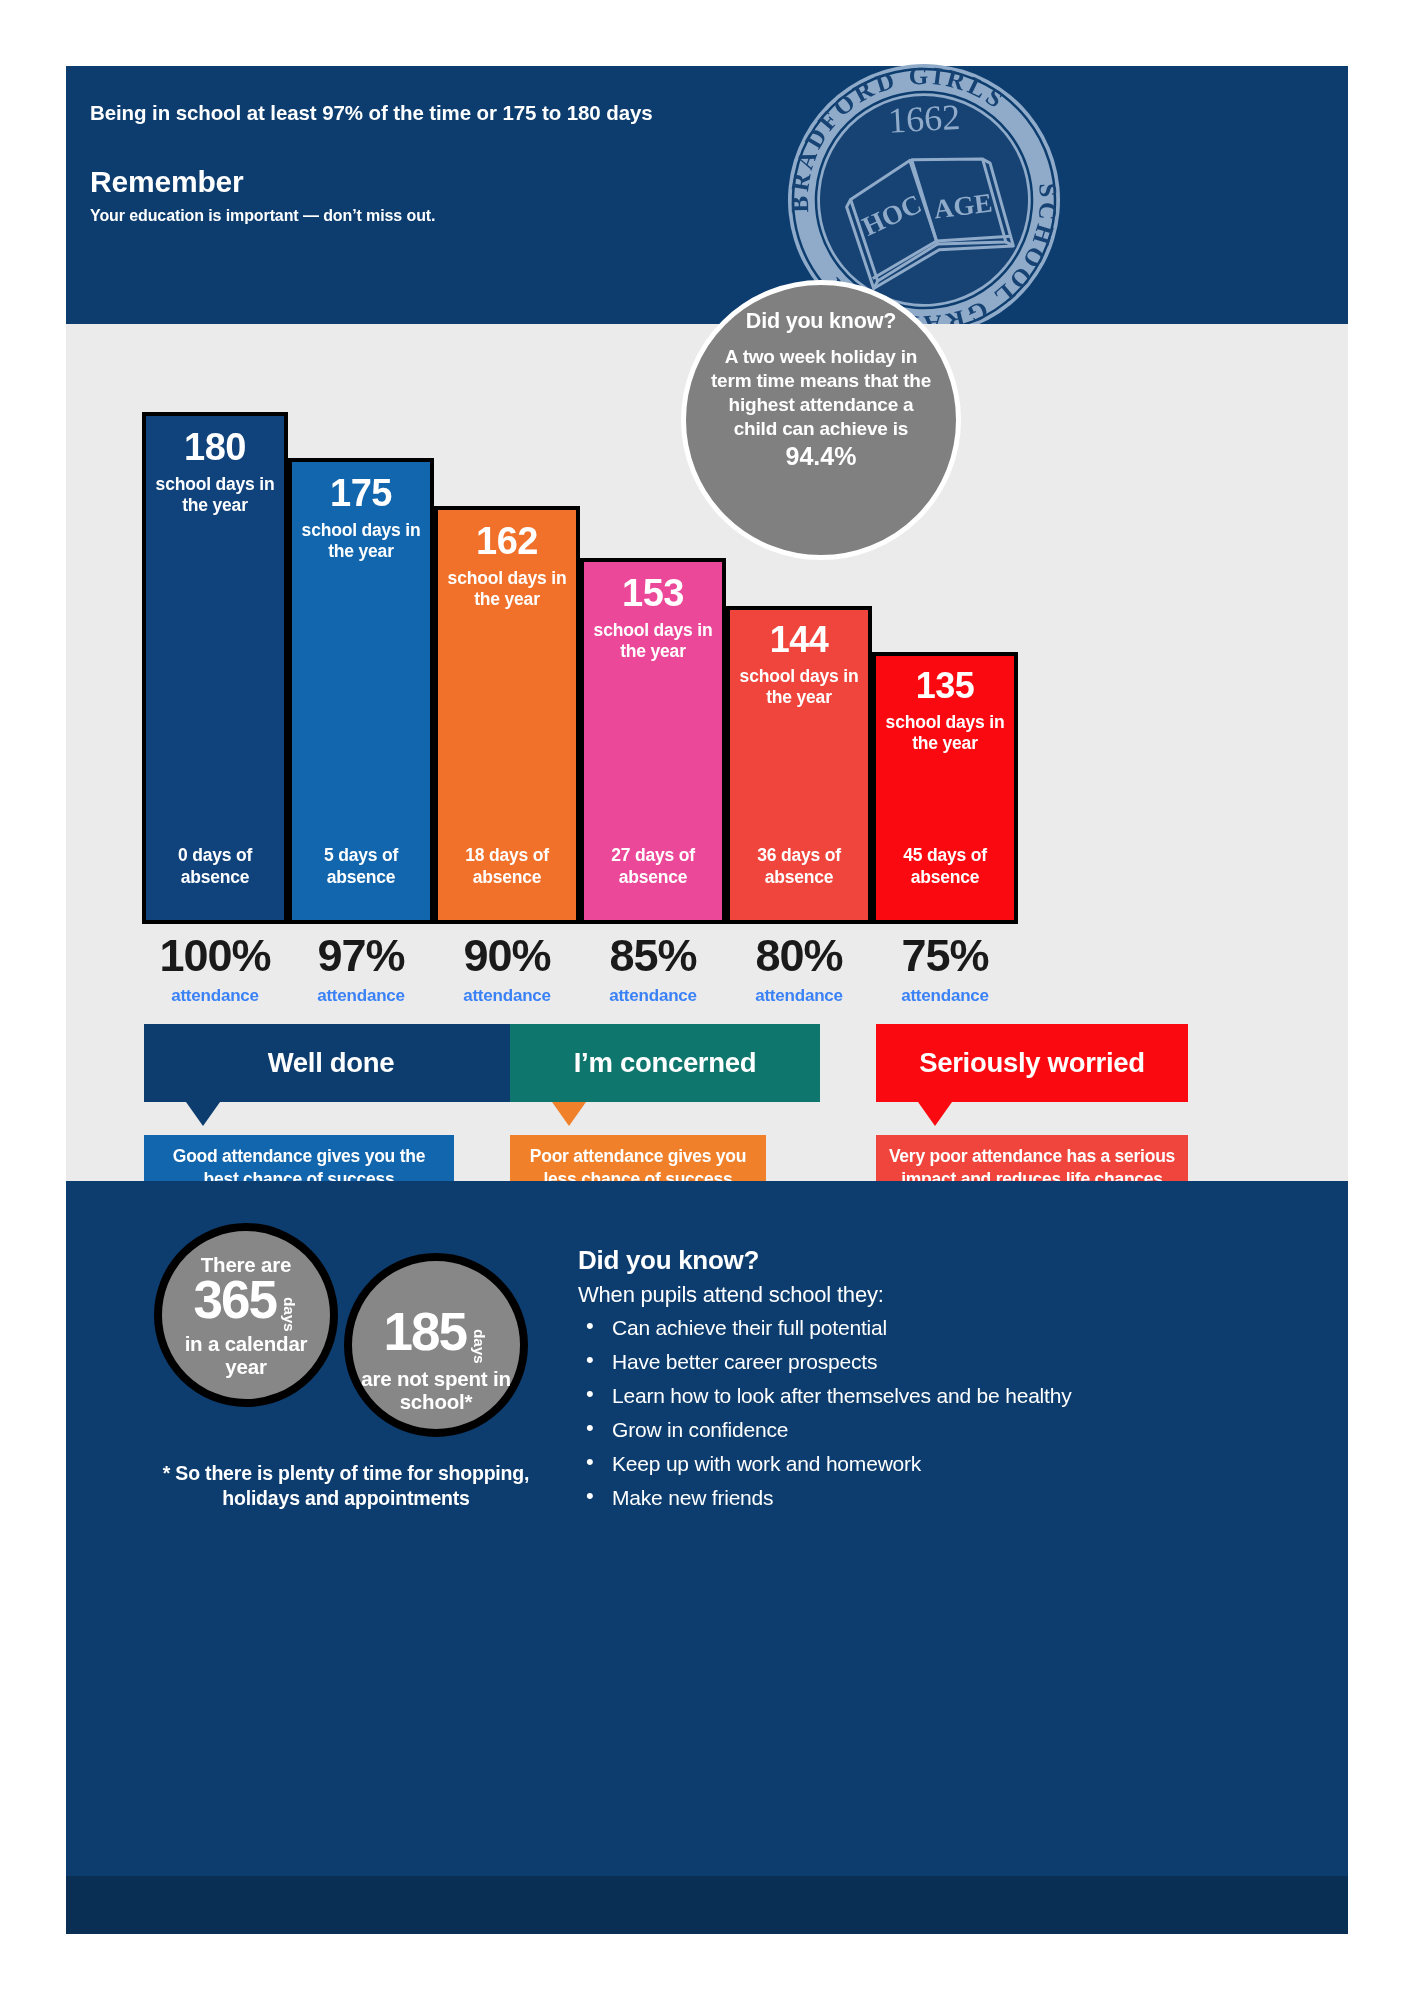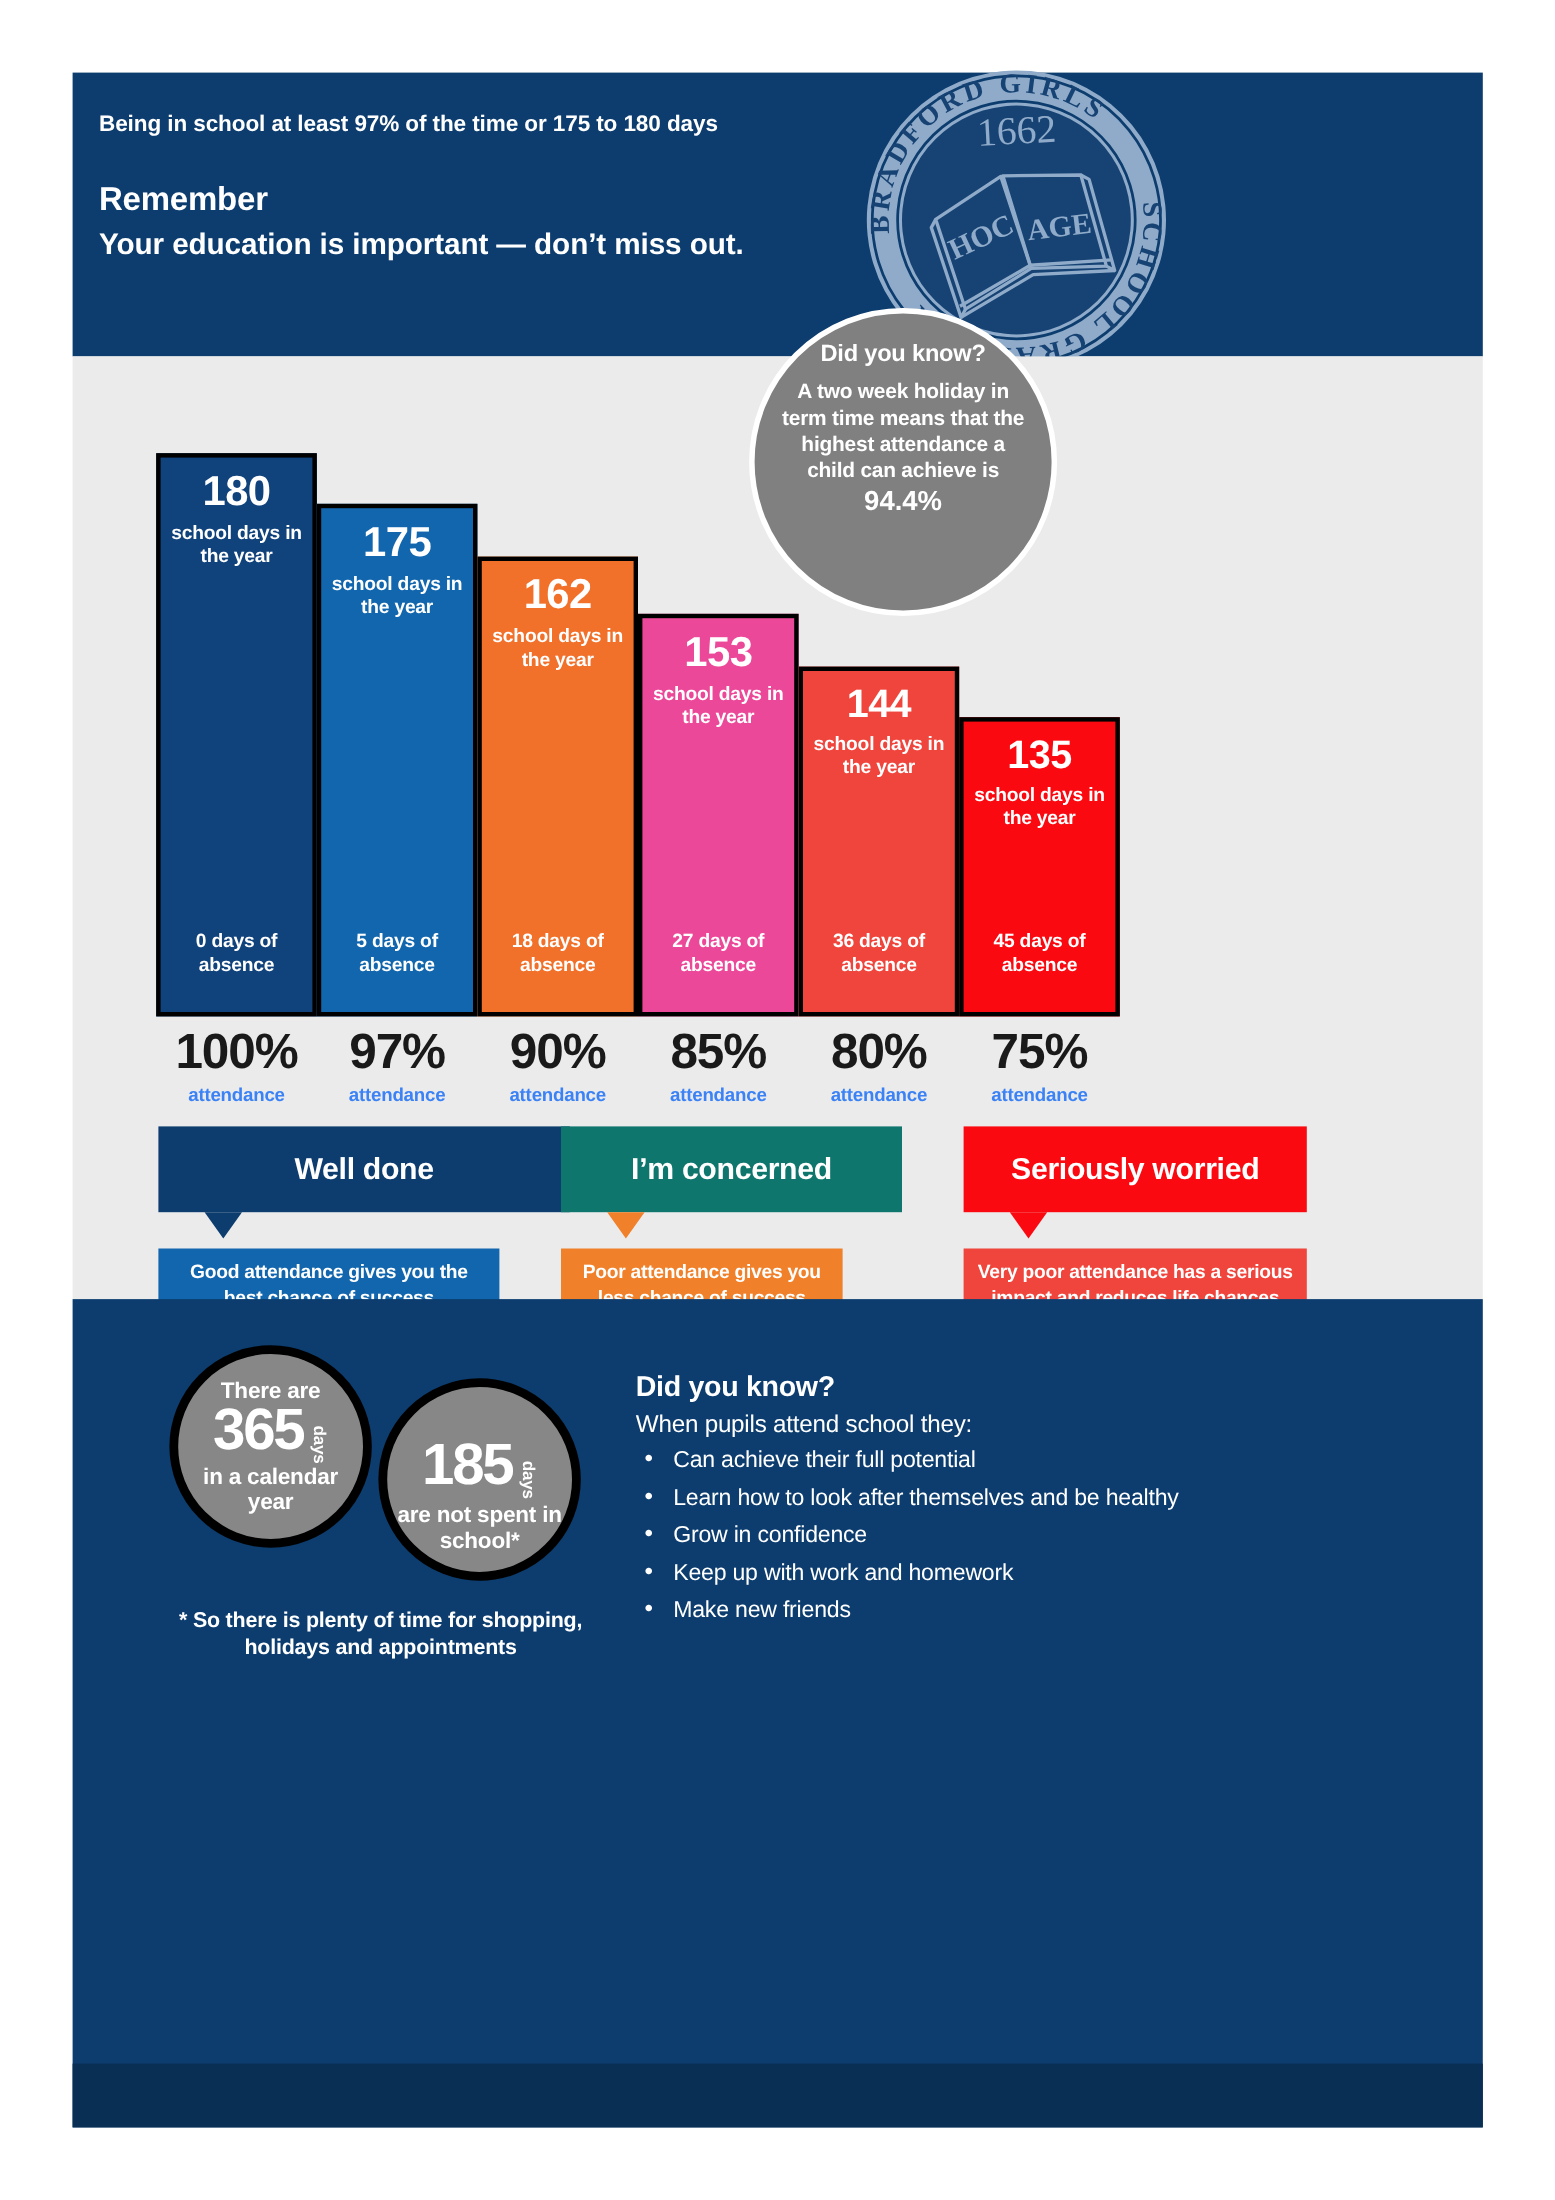--- a/index.html
+++ b/index.html
@@ -30,21 +30,21 @@
   }
   .subtitle {
     font-size: 20.5px; font-weight: bold; color: #ffffff;
     margin-top: 9px; letter-spacing: -0.1px;
   }
   .remember {
     font-size: 30px; font-weight: bold; color: #ffffff;
     margin-top: 40px; letter-spacing: -0.2px;
   }
   .remember-sub {
-    font-size: 27px; font-weight: bold; color: #ffffff;
+    font-size: 16px; font-weight: bold; color: #ffffff;
     margin-top: 8px; letter-spacing: -0.1px;
   }
 
   
   .crest {
     position: absolute; left: 708px; top: -16px;
     width: 300px; height: 300px;
     transform: rotate(-17deg);
   }
 
@@ -395,20 +395,21 @@
     </div>
   </div>
 
   <div class="footnote">* So there is plenty of time for shopping, holidays and appointments</div>
 
   <div class="dyk2">
     <div class="dyk2-title">Did you know?</div>
     <div class="dyk2-lead">When pupils attend school they:</div>
     <ul class="dyk2-list">
       <li>Can achieve their full potential</li>
+      <li>Have better career prospects</li>
       <li>Learn how to look after themselves and be healthy</li>
       <li>Grow in confidence</li>
       <li>Keep up with work and homework</li>
       <li>Make  new friends</li>
     </ul>
   </div>
 
 </div>
 
 </body></html>

